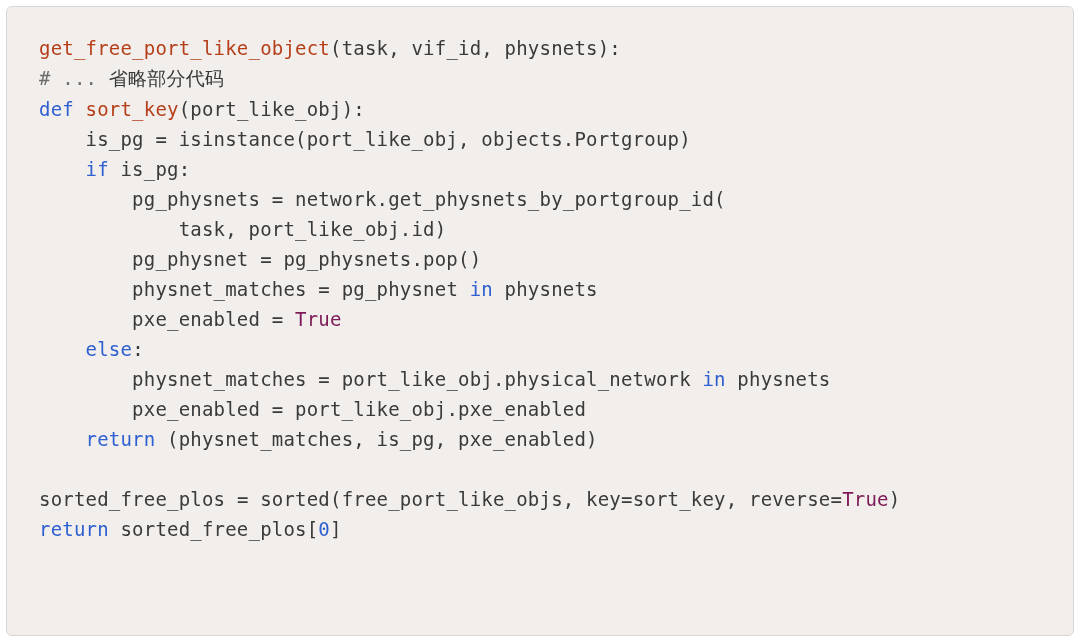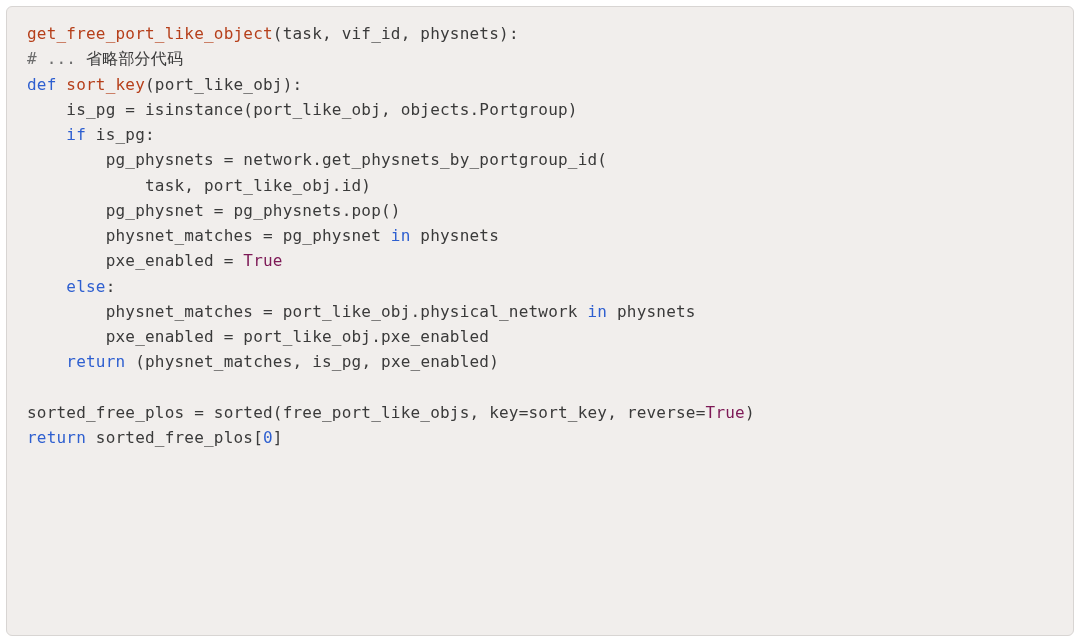--- a/index.html
+++ b/index.html
@@ -15,24 +15,24 @@
     margin: 6px;
     width: 1068px;
     height: 630px;
     background: #f1eeec;
     border: 1px solid #d8d5d3;
     border-radius: 6px;
     padding: 14px 18px 14px 20px;
     overflow: hidden;
   }
   pre.code {
-    margin: 0;
+    margin: 12px;
     padding: 0;
     font-family: inherit;
-    font-size: 16px;
+    font-size: 19px;
     line-height: 1.58;
     letter-spacing: 0.2px;
     white-space: pre;
     color: #3a3a3a;
   }
   .tok-default { color: #3a3a3a; }
   .tok-name    { color: #b63f1a; }   
   .tok-number  { color: #2e5fd0; }   
   .tok-keyword { color: #2e5fd0; }   
   .tok-bool    { color: #7d1956; }   

